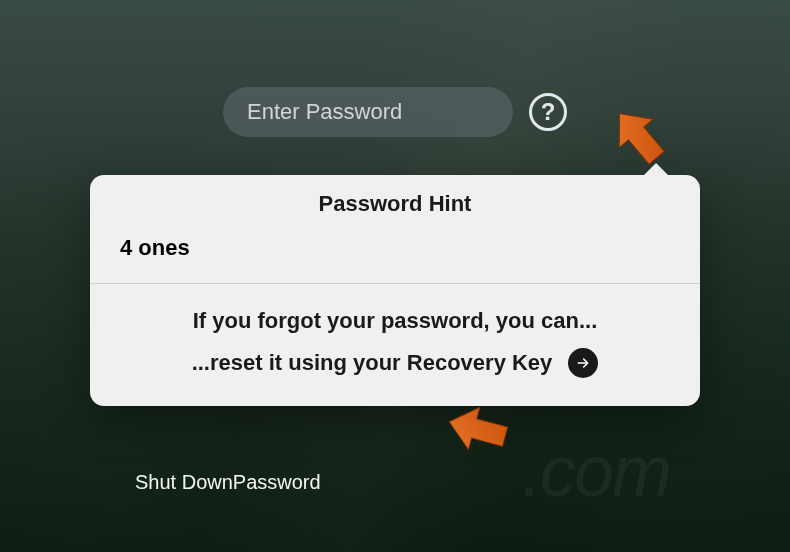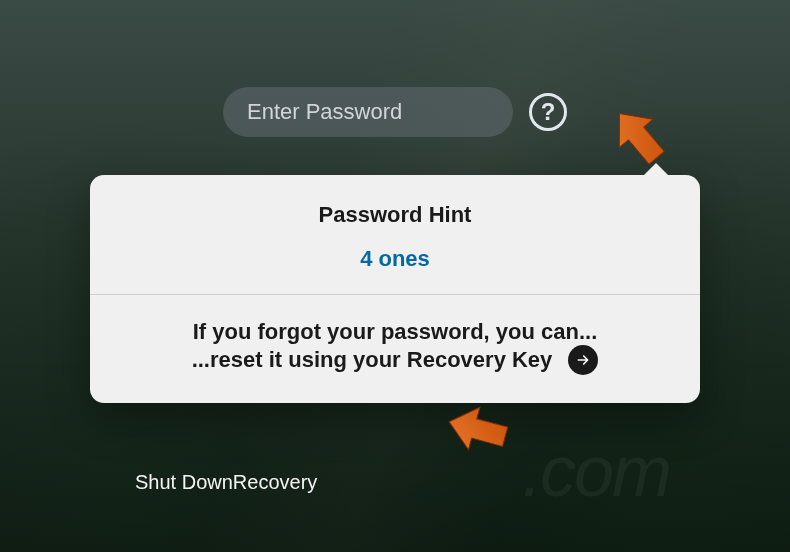--- a/index.html
+++ b/index.html
@@ -85,58 +85,58 @@
     }
     .popover {
       position: absolute;
       top: 175px;
       left: 50%;
       transform: translateX(-50%);
       width: 610px;
       background: #f0f0f1;
       border-radius: 14px;
       box-shadow: 0 15px 40px rgba(0,0,0,0.35);
-      padding: 27px 30px 28px;
+      padding: 16px 30px 28px;
     }
     .popover::before {
       content: '';
       position: absolute;
       top: -12px;
       right: 30px;
       width: 0;
       height: 0;
       border-left: 14px solid transparent;
       border-right: 14px solid transparent;
       border-bottom: 14px solid #f0f0f1;
     }
     .hint-title {
       text-align: center;
       font-size: 22px;
       font-weight: 700;
       color: #1a1a1a;
       margin-bottom: 18px;
     }
     .hint-value {
-      text-align: center;
-      font-size: 22px;
-      font-weight: 700;
-      color: #0369a1;
+      text-align: left;
+      font-size: 22px;
+      font-weight: 700;
+      color: #000000;
       margin-bottom: 22px;
     }
     .divider {
       border: none;
       border-top: 1px solid #cfcfcf;
       margin: 0 -30px 24px;
     }
     .forgot-line1 {
       text-align: center;
       font-size: 22px;
       font-weight: 700;
       color: #1a1a1a;
-      margin-bottom: 0;
+      margin-bottom: 14px;
     }
     .reset-row {
       display: flex;
       align-items: center;
       justify-content: center;
       gap: 16px;
     }
     .forgot-line2 {
       font-size: 22px;
       font-weight: 700;
@@ -211,21 +211,21 @@
       </svg>
     </div>
   </div>
 </div>
 
 <div class="bottom-row">
   <div class="bottom-btn">
     <span class="bottom-label">Shut Down</span>
   </div>
   <div class="bottom-btn">
-    <span class="bottom-label">Recovery</span>
+    <span class="bottom-label">Password</span>
   </div>
 </div>
 
 <svg class="arrow-annotation arrow1" width="80" height="80">
   <defs>
     <linearGradient id="og1" x1="0" y1="0" x2="1" y2="1">
       <stop offset="0%" stop-color="#e8762a"></stop>
       <stop offset="100%" stop-color="#c94f0a"></stop>
     </linearGradient>
   </defs>

